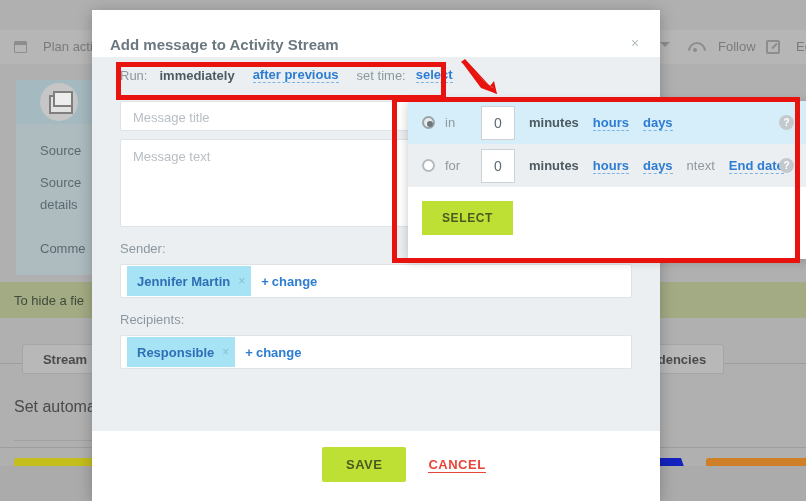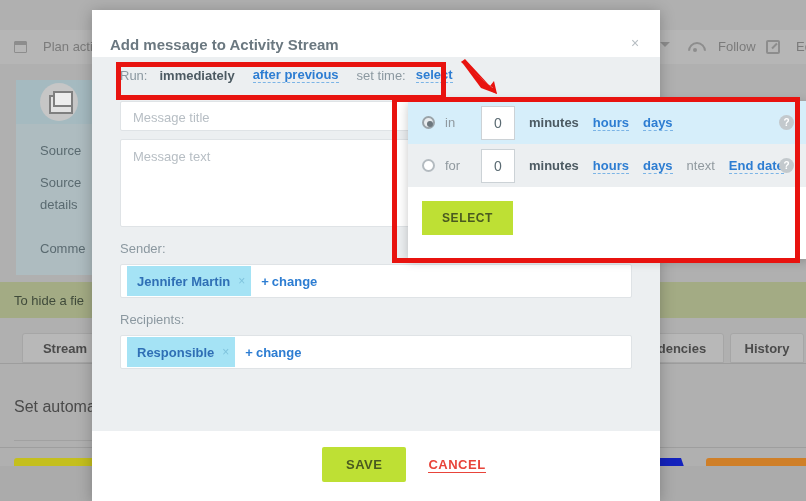--- a/index.html
+++ b/index.html
@@ -47,21 +47,21 @@
   .bg-card-rows{position:absolute;left:0;top:44px;width:560px;padding:16px 0 0 24px;color:#5a6a70;font-size:13px;line-height:22px;}
 
   .bg-banner{
     position:absolute;left:0;top:282px;width:806px;height:36px;background:#a3ab84;
     color:#3f4a3a;font-size:13px;display:flex;align-items:center;padding-left:14px;
   }
   .bg-banner a{color:#2d6ca8;text-decoration:none;margin-left:4px;}
 
   .bg-tabs{position:absolute;left:0;top:330px;width:806px;height:40px;}
   .bg-tab{
-    position:absolute;top:3px;height:30px;background:#b8b8b8;border:1px solid #a6a6a6;
+    position:absolute;top:14px;height:30px;background:#b8b8b8;border:1px solid #a6a6a6;
     display:flex;align-items:center;justify-content:center;color:#4b4b4b;font-size:13px;font-weight:bold;
     border-radius:3px 3px 0 0;
   }
   .bg-tabline{position:absolute;left:0;top:33px;width:806px;height:1px;background:#9d9d9d;}
 
   .bg-setauto{position:absolute;left:14px;top:398px;color:#4a4a4a;font-size:16px;}
   .bg-hr{position:absolute;left:14px;top:440px;width:300px;height:1px;background:#a1a1a1;}
   .bg-pill{
     position:absolute;top:458px;height:26px;display:flex;align-items:center;justify-content:center;
     font-size:13px;font-weight:bold;color:#474747;border-radius:3px;
@@ -212,23 +212,20 @@
     <a href="#">Close</a>
   </div>
 
   <div class="bg-tabs">
     <div class="bg-tabline"></div>
     <div class="bg-tab" style="left:22px;width:86px;">
       <span>Stream</span>
     </div>
     <div class="bg-tab" style="left:632px;width:92px;">
       <span>ndencies</span>
-    </div>
-    <div class="bg-tab" style="left:730px;width:74px;">
-      <span>History</span>
     </div>
   </div>
 
   <div class="bg-setauto">Set automa</div>
   <div class="bg-hr"></div>
   <div class="bg-strip2"></div>
 
   <div class="bg-pill yellow">
     <span>Unassigned</span>
   </div>

